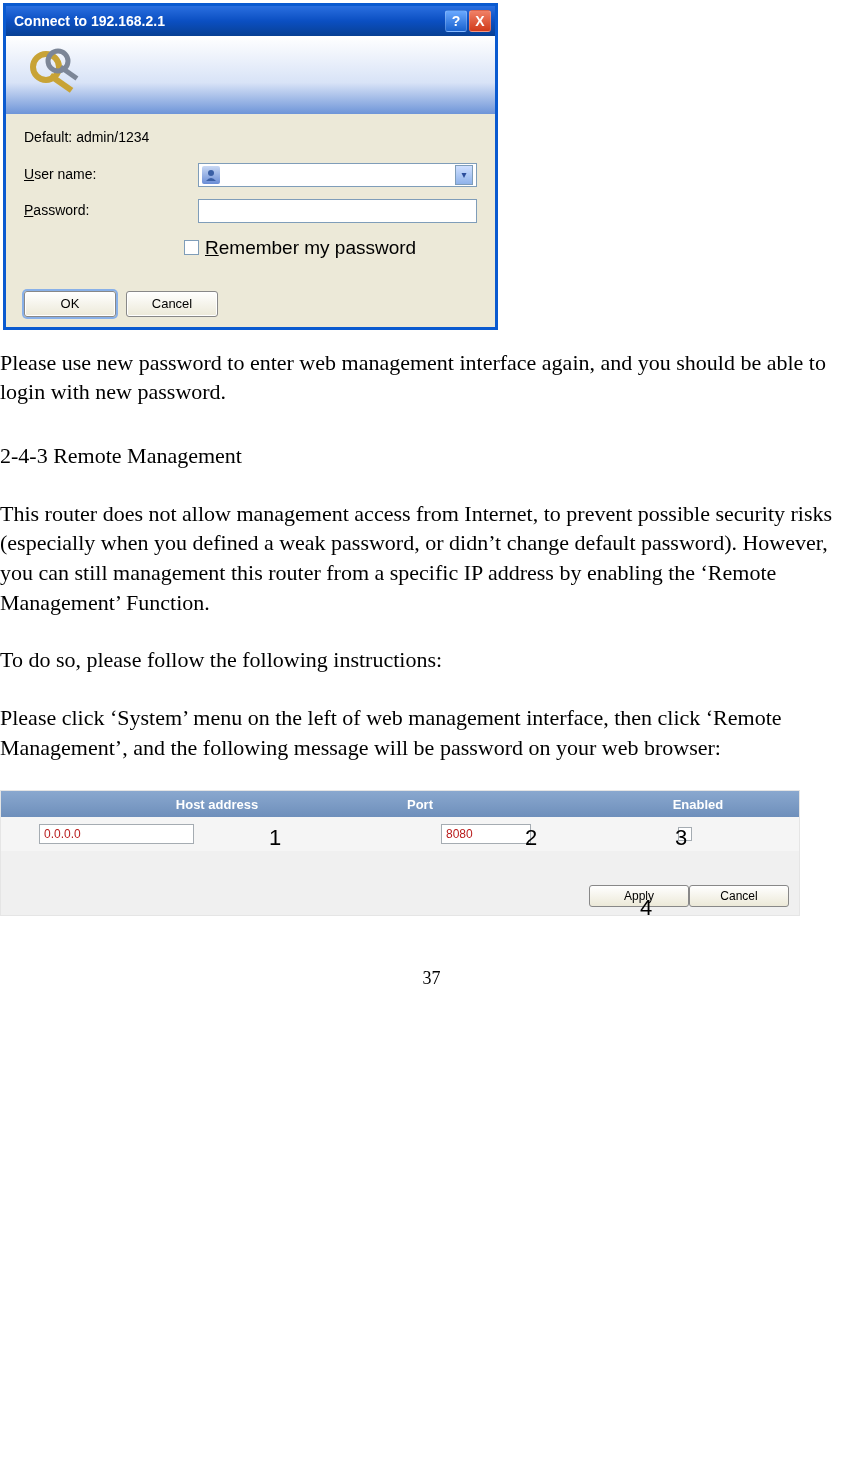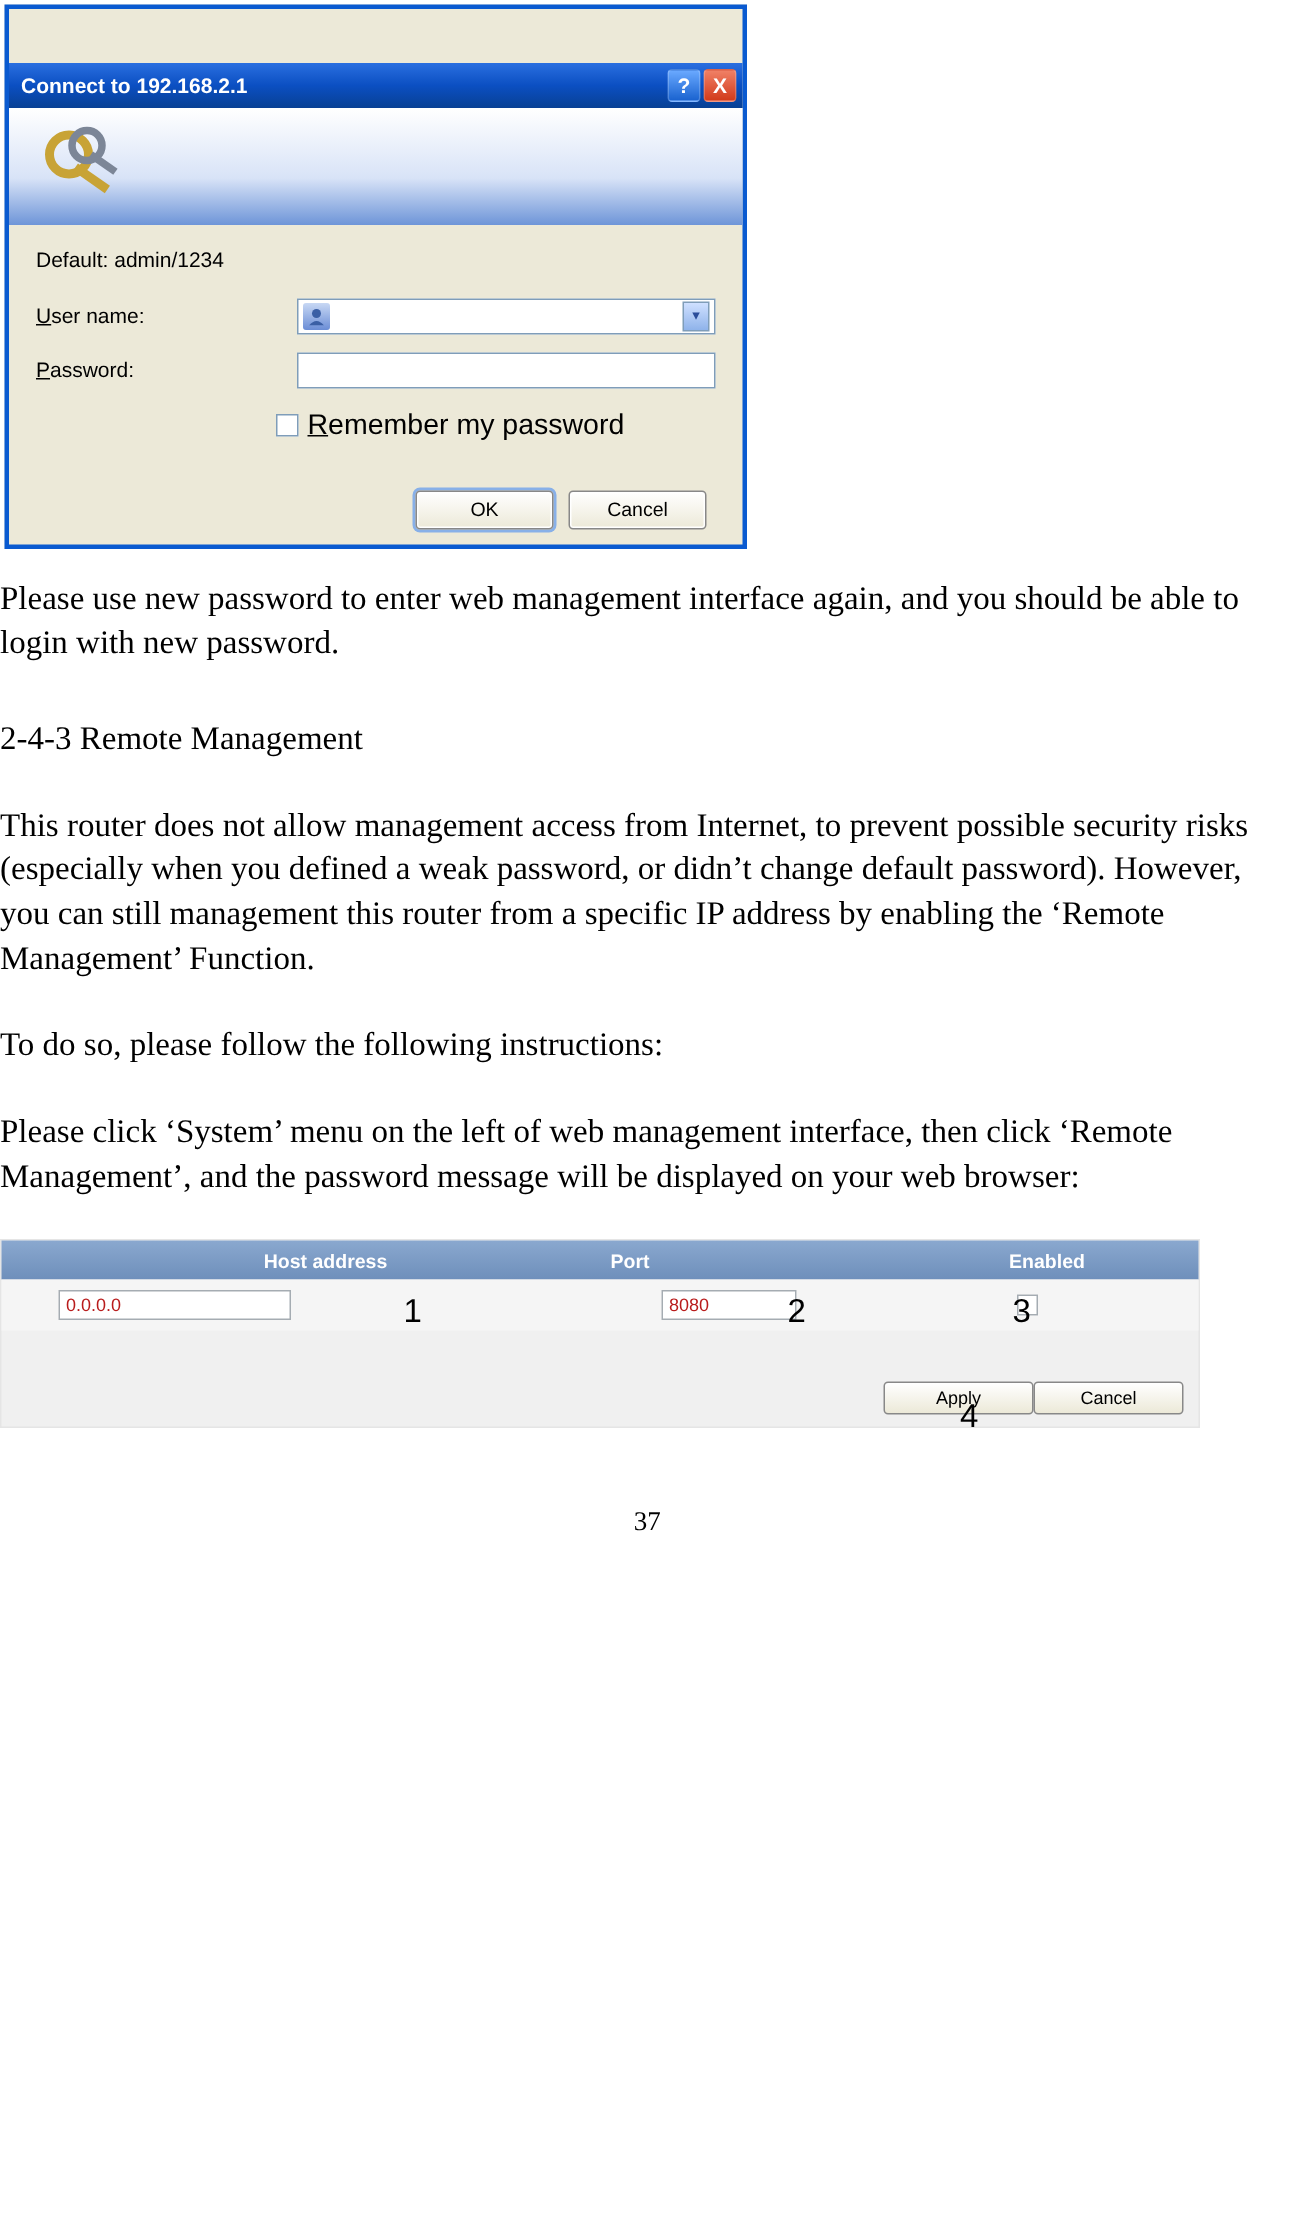--- a/index.html
+++ b/index.html
@@ -24,21 +24,20 @@
       color: #fff;
     }
     .titlebar {
       height: 30px;
       background: linear-gradient(to bottom, #2a6fe0 0%, #0b4fc2 50%, #084094 100%);
       display: flex;
       align-items: center;
       padding: 0 4px 0 8px;
       color: #fff;
       font-weight: bold;
-      margin-top: 36px;
     }
     .titlebar .spacer { flex: 1; }
     .tb-btn {
       width: 22px; height: 22px;
       margin-left: 2px;
       border-radius: 3px;
       display: flex; align-items: center; justify-content: center;
       font-weight: bold;
       font-size: 14px;
     }
@@ -87,21 +86,21 @@
     .combo .chev {
       width: 18px; height: 20px;
       background: linear-gradient(to bottom, #cfe0ff, #8fb3ea);
       border: 1px solid #7F9DB9;
       display: flex; align-items: center; justify-content: center;
       color: #2b4d9a;
       font-size: 10px;
     }
     .remember-row { margin: 8px 0 30px 160px; display:flex; align-items:center; font-size:19px; }
     .chk { width: 15px; height: 15px; border: 1px solid #7F9DB9; background:#fff; margin-right:6px; }
-    .btn-row { display:flex; justify-content: flex-end; gap: 10px; padding-right: 6px; }
+    .btn-row { display:flex; justify-content: flex-start; gap: 10px; padding-right: 6px; }
     .xp-btn {
       min-width: 92px; height: 26px;
       background: linear-gradient(to bottom, #fff, #ece9d8);
       border: 1px solid #888;
       border-radius: 3px;
       font-size: 13px;
       display:flex; align-items:center; justify-content:center;
       box-shadow: inset 0 0 0 1px #fff;
       font-family: Tahoma, Arial, sans-serif;
     }
@@ -239,21 +238,21 @@
         <div class="xp-btn">Cancel</div>
       </div>
     </div>
   </div>
 
   <div class="body-text">
     <p>Please use new password to enter web management interface again, and you should be able to login with new password.</p>
     <p class="section-title">2-4-3 Remote Management</p>
     <p>This router does not allow management access from Internet, to prevent possible security risks (especially when you defined a weak password, or didn’t change default password). However, you can still management this router from a specific IP address by enabling the ‘Remote Management’ Function.</p>
     <p>To do so, please follow the following instructions:</p>
-    <p>Please click ‘System’ menu on the left of web management interface, then click ‘Remote Management’, and the password message will be displayed on your web browser:</p>
+    <p>Please click ‘System’ menu on the left of web management interface, then click ‘Remote Management’, and the following message will be password on your web browser:</p>
   </div>
 
   <div class="rm-wrap">
     <div class="rm-panel">
       <div class="rm-head">
         <div class="col1">Host address</div>
         <div class="col2">Port</div>
         <div class="col3">Enabled</div>
       </div>
       <div class="rm-row">

